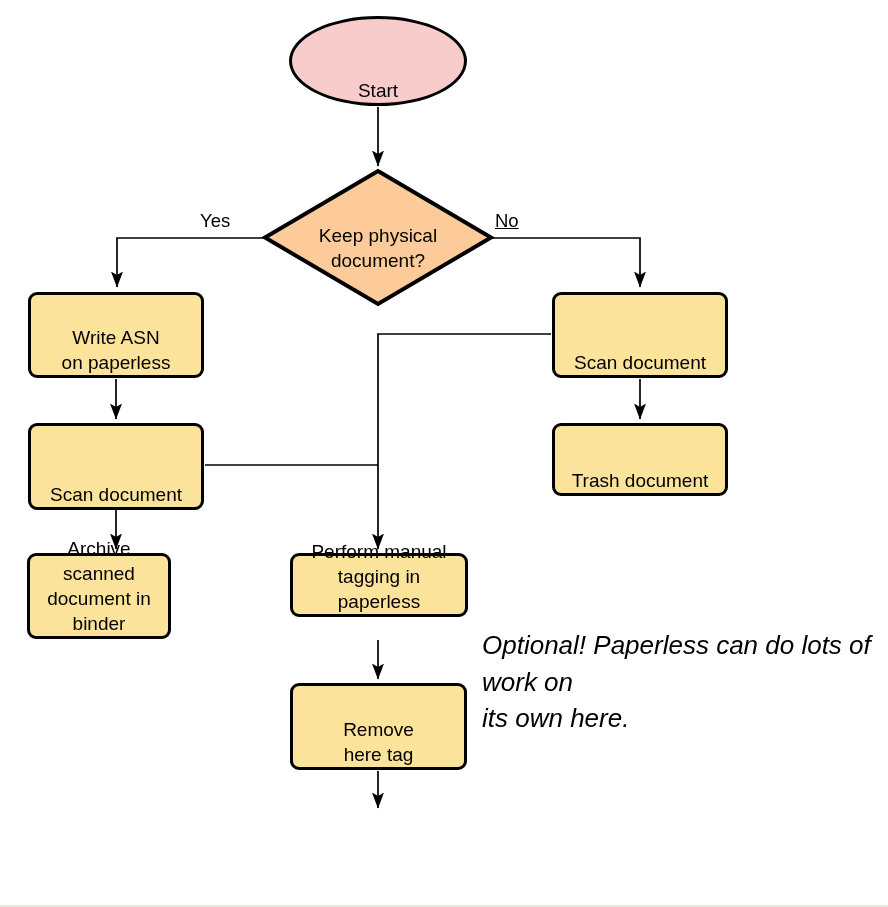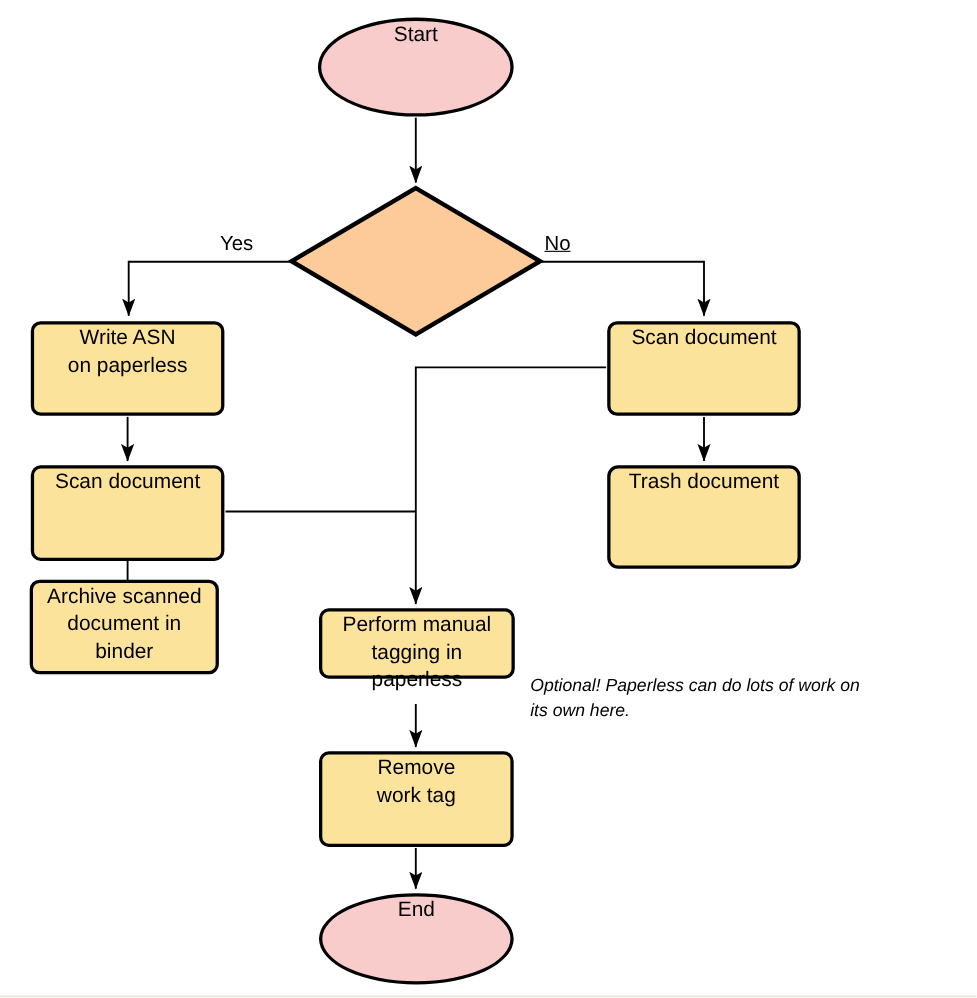--- a/index.html
+++ b/index.html
@@ -24,21 +24,21 @@
   }
   .diamond {
     fill: var(--decision-fill, #fccb99);
     stroke: var(--stroke, #000);
     stroke-width: 4;
     stroke-linejoin: miter;
   }
   .node {
     position: absolute;
     display: flex;
-    align-items: flex-start;
+    align-items: flex-end;
     justify-content: center;
     text-align: center;
     font-size: 19px;
     line-height: 1.32;
     white-space: pre-line;
     box-sizing: border-box;
   }
   .process {
     background: var(--process-fill, #fce39b);
     border: 3px solid var(--stroke, #000);
@@ -54,21 +54,21 @@
     background: transparent;
   }
   .edge-label {
     position: absolute;
     font-size: 18.5px;
     text-align: left;
     background: transparent;
   }
   .note {
     position: absolute;
-    font-size: 16px;
+    font-size: 26px;
     font-style: italic;
     line-height: 1.4;
     white-space: pre-line;
     text-align: left;
   }
   .bottom-edge {
     position: absolute;
     left: 0;
     bottom: 0;
     width: 100%;
@@ -99,67 +99,68 @@
     <path class="edge" d="M378,640 L378,679" marker-end="url(#arrow)"></path>
     <path class="edge" d="M378,771 L378,808" marker-end="url(#arrow)"></path>
 
     <polygon class="diamond" points="378,171 491,237.5 378,304 265,237.5"></polygon>
   </svg>
 
   <div class="node terminator" style="left:289px; top:16px; width:178px; height:90px;">
     <span>Start</span>
   </div>
 
+  <div class="node decision-label" style="left:293px; top:203px; width:170px; height:70px;">
+    <span>Keep physical
+document?</span>
+  </div>
 
   <div class="edge-label" style="left:200px; top:210px; width:56px;">
     <span>Yes</span>
   </div>
 
   <div class="edge-label" style="left:495px; top:210px; width:56px;text-decoration:underline;">
     <span>No</span>
   </div>
 
   <div class="node process" style="left:28px; top:292px; width:176px; height:86px;">
     <span>Write ASN
 on paperless</span>
   </div>
 
   <div class="node process" style="left:28px; top:423px; width:176px; height:87px;">
     <span>Scan document</span>
   </div>
 
-  <div class="node process" style="left:27px; top:527px; width:172px; height:86px;">
+  <div class="node process" style="left:27px; top:553px; width:144px; height:86px;">
     <span>Archive scanned
 document in
 binder</span>
   </div>
 
   <div class="node process" style="left:552px; top:292px; width:176px; height:86px;">
     <span>Scan document</span>
   </div>
 
-  <div class="node process" style="left:552px; top:423px; width:176px; height:94px;border-radius:10px;">
+  <div class="node process" style="left:552px; top:423px; width:176px; height:73px;">
     <span>Trash document</span>
   </div>
 
   <div class="node process" style="left:290px; top:553px; width:178px; height:64px;">
     <span>Perform manual
 tagging in
 paperless</span>
   </div>
 
   <div class="note" style="left:482px; top:591px; width:402px;">
     <span>Optional! Paperless can do lots of work on
 its own here.</span>
   </div>
 
   <div class="node process" style="left:290px; top:683px; width:177px; height:87px;">
     <span>Remove
-work tag</span>
+here tag</span>
   </div>
 
-  <div class="node terminator" style="left:290px; top:812px; width:177px; height:83px;">
-    <span>End</span>
-  </div>
 
   <div class="bottom-edge"></div>
 
 </div>
 
 </body></html>

